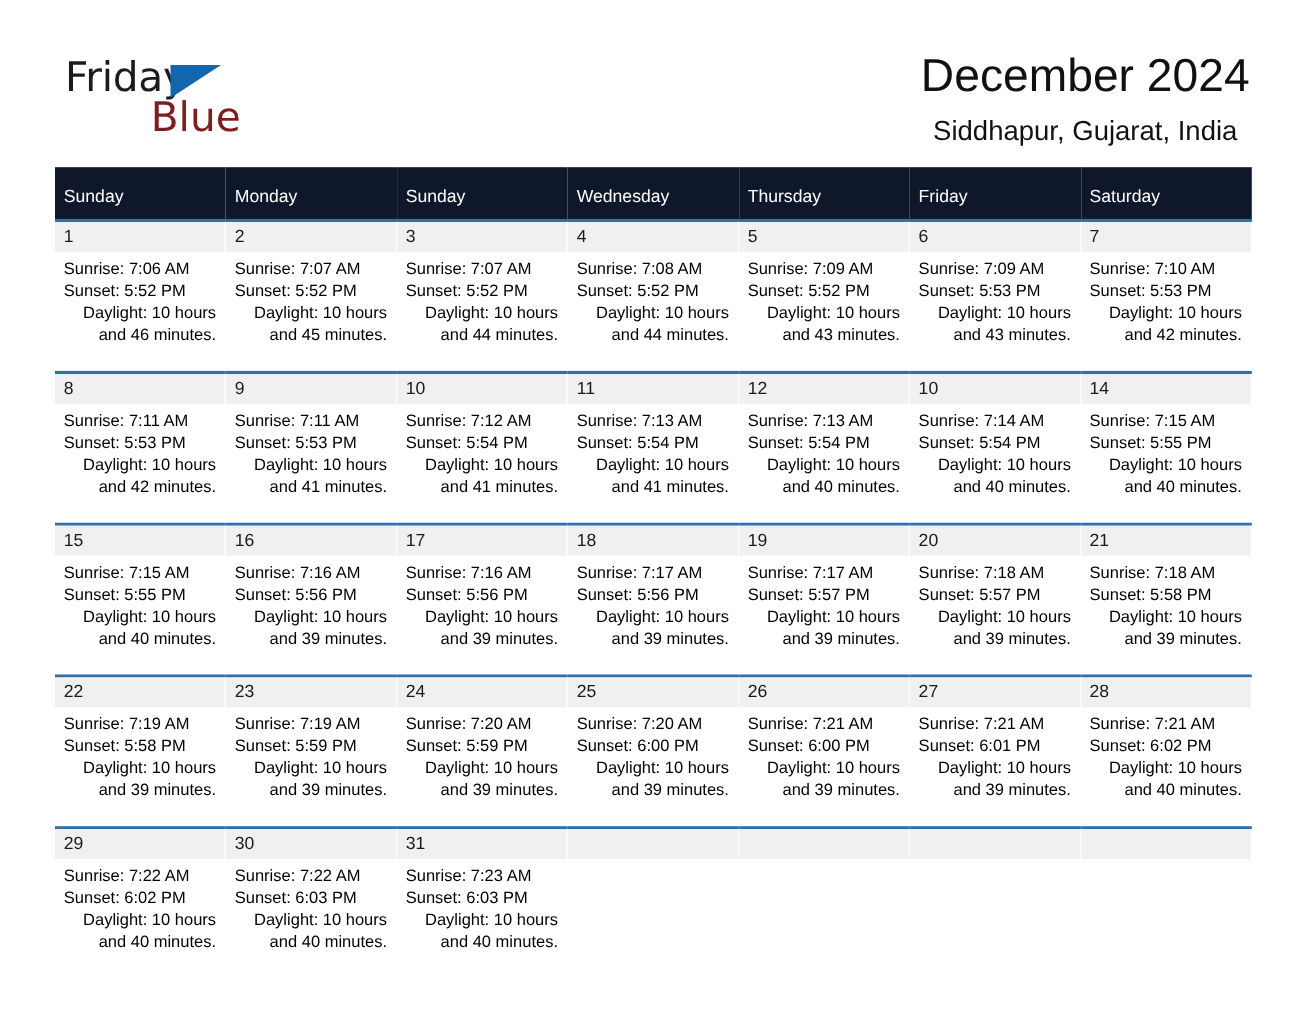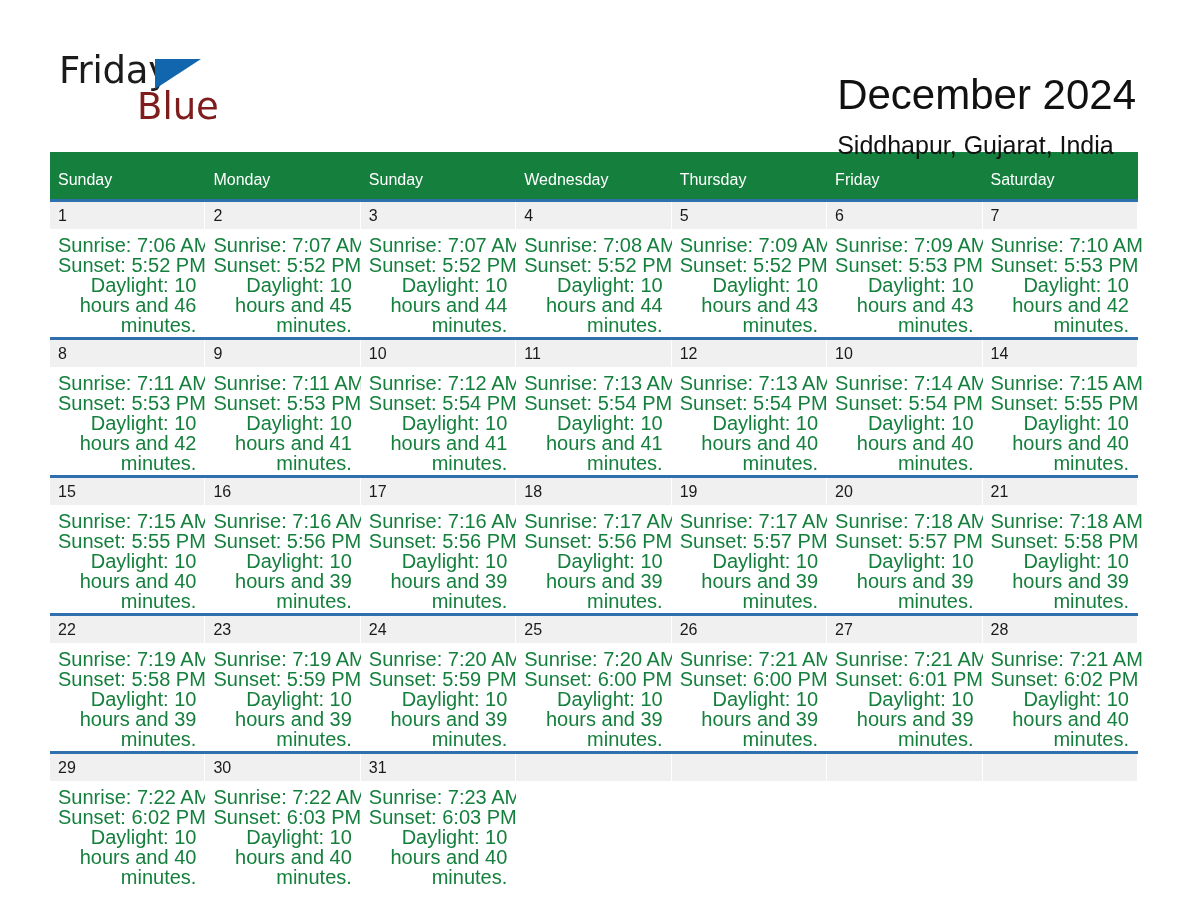--- a/index.html
+++ b/index.html
@@ -60,23 +60,22 @@
     position: absolute;
     left: 81px;
     top: 44px;
     font-size: 37px;
     color: #7f1d1d;
     font-family: "DejaVu Sans", sans-serif;
     font-weight: 400;
   }
 
   .title-block {
-    text-align: left;
+    text-align: center;
     padding-top: 2px;
-    margin-top: 26px;
   }
   .cal-title {
     font-size: 42px;
     font-weight: 400;
     color: #111111;
     line-height: 1.08;
     letter-spacing: 0px;
     white-space: nowrap;
   }
   .cal-subtitle {
@@ -90,21 +89,21 @@
 
   
   .calendar {
     margin: 40px 50px 0 50px;
     width: 1088px;
     border-collapse: collapse;
     table-layout: fixed;
   }
 
   .calendar thead th {
-    background: #15803d;
+    background: #0f172a;
     color: #ffffff;
     font-size: 16px;
     font-weight: 400;
     text-align: left;
     padding: 19px 0 10px 8px;
     height: 35px;
     border: none;
   }
 
   .week-row > td {
@@ -129,23 +128,23 @@
     background: #f0f0f0;
     height: 27px;
     padding: 3px 0 0 8px;
     font-size: 16px;
     color: #1a1a1a;
     line-height: 22px;
   }
 
   .cell-body {
     padding: 6px 8px 0 8px;
-    font-size: 20px;
+    font-size: 15px;
     line-height: 20px;
-    color: #15803d;
+    color: #000000;
   }
   .cell-body div {
     white-space: nowrap;
   }
   .cell-body .daylight-line {
     white-space: normal;
     text-align: right;
   }
 
   .empty .daynum-band { color: transparent; }

